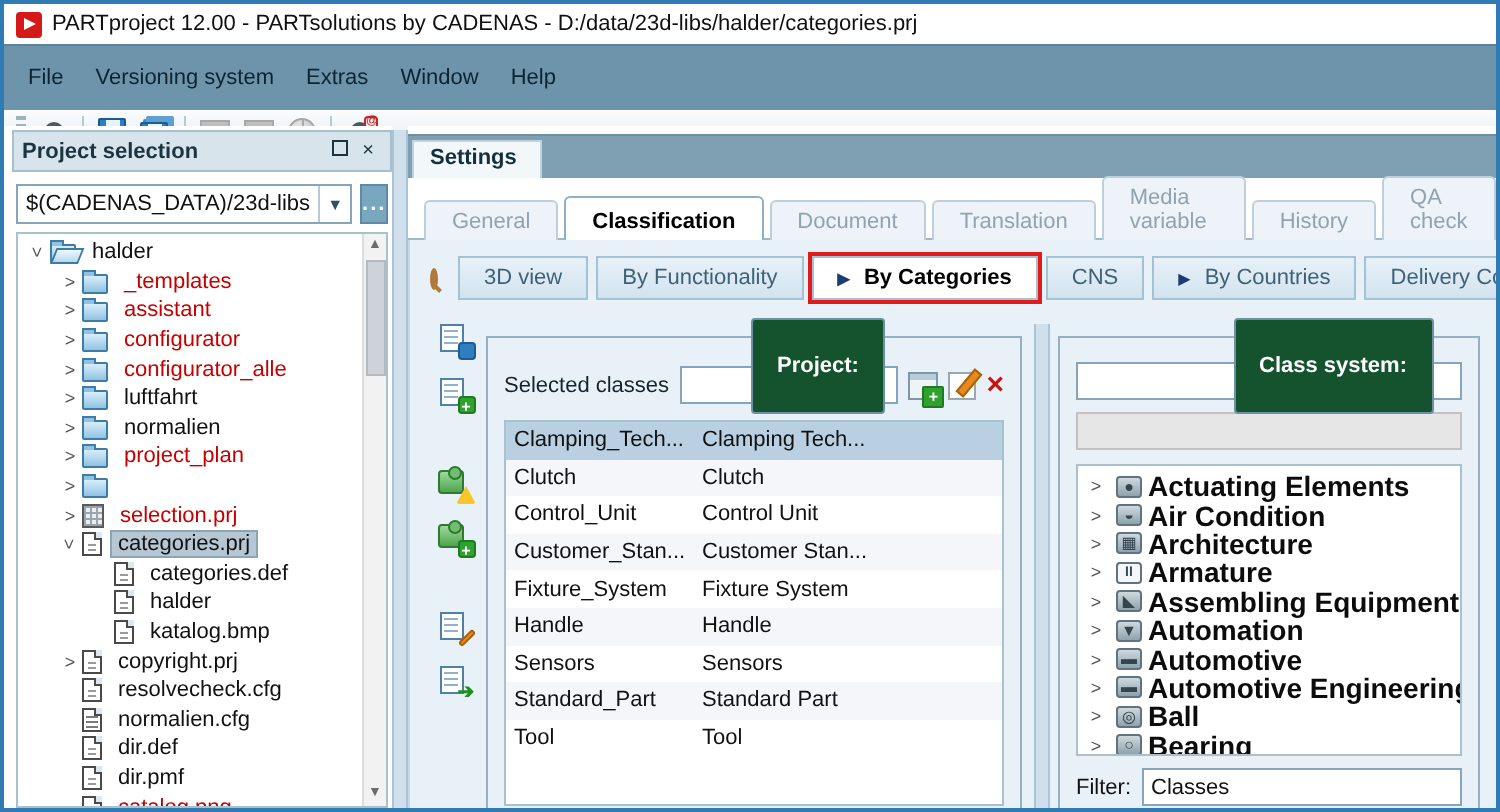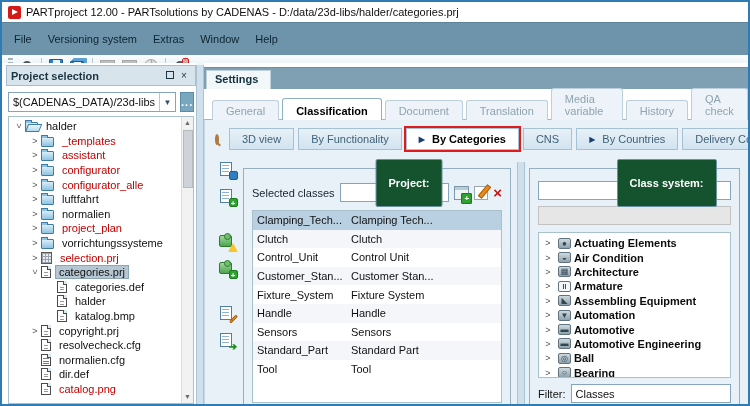--- a/index.html
+++ b/index.html
@@ -153,21 +153,21 @@
   .tr.selected{ background:#b9d0e2; }
   .td{ padding:0 4px; white-space:nowrap; overflow:hidden; }
   .td-id{ width:94px; } .td-desc{ width:96px; } .td-inst{ flex:1; }
   .mid-splitter{ width:8px; flex:0 0 auto; background:#cfe0ec; border-left:1px solid #aac4d6; border-right:1px solid #aac4d6; margin:2px 4px 0 6px;}
   .class-group{ flex:1; min-width:0; display:flex; flex-direction:column; padding:12px 8px 6px 8px; margin-right:2px;}
   .cs-input{ height:19px; border:1px solid #86a5bb; background:#fff; font:inherit; padding:0 3px; width:100%; }
   .cs-disabled{ height:19px; border:1px solid #c2c2c2; background:#e6e6e6; margin-top:6px; }
   .cs-tree{ margin-top:7px; border:1px solid #a9c0cd; background:#fff; flex:1; overflow:hidden; padding:3px 2px; }
   .citem{ height:14.4px; display:flex; align-items:center; gap:3px; white-space:nowrap; }
   .citem .expander{ width:14px; }
-  .citem .clabel{ font-weight:700; font-size:11px; color:#0c0c0c; }
+  .citem .clabel{ font-weight:700; font-size:14px; color:#0c0c0c; }
   .cicon{ width:13px; height:11px; flex:0 0 auto; border-radius:2px; background:linear-gradient(#cfd9de,#8fa2ac);
     border:1px solid #5f7480; position:relative; font-size:8px; line-height:10px; text-align:center; color:#33454f; overflow:hidden;}
   .cicon::before{ display:block; }
   .icon-actuating-elements::before{ content:"●"; }
   .icon-air-condition::before{ content:"◒"; }
   .icon-architecture::before{ content:"▦"; }
   .icon-armature{ background:#f4f6f8; } .icon-armature::before{ content:"II"; font-weight:700; color:#37505e; font-size:7px;}
   .icon-assembling-equipment::before{ content:"◣"; }
   .icon-automation::before{ content:"▼"; }
   .icon-automotive::before{ content:"▬"; }
@@ -289,21 +289,20 @@
 
             <div class="titem depth-1 color-red">
               <span class="expander expander-closed"></span>
               <span class="ticon icon-folder"></span>
               <span class="row-label">project_plan</span>
             </div>
 
             <div class="titem depth-1 color-black">
               <span class="expander expander-closed"></span>
               <span class="ticon icon-folder"></span>
-              <span class="row-label">vorrichtungssysteme</span>
             </div>
 
             <div class="titem depth-1 color-red">
               <span class="expander expander-closed"></span>
               <span class="ticon icon-prj-grid"></span>
               <span class="row-label">selection.prj</span>
             </div>
 
             <div class="titem selected depth-1 color-black">
               <span class="expander expander-open"></span>
@@ -346,20 +345,25 @@
               <span class="ticon icon-file-lines"></span>
               <span class="row-label">normalien.cfg</span>
             </div>
 
             <div class="titem depth-1 color-black">
               <span class="expander expander-none"></span>
               <span class="ticon icon-file"></span>
               <span class="row-label">dir.def</span>
             </div>
 
+            <div class="titem depth-1 color-black">
+              <span class="expander expander-none"></span>
+              <span class="ticon icon-file"></span>
+              <span class="row-label">dir.pmf</span>
+            </div>
 
             <div class="titem depth-1 color-red">
               <span class="expander expander-none"></span>
               <span class="ticon icon-file"></span>
               <span class="row-label">catalog.png</span>
             </div>
           </div>
         <div class="tree-scroll">
           <div class="ts-arrow">▲</div>
           <div class="ts-thumb"></div>

